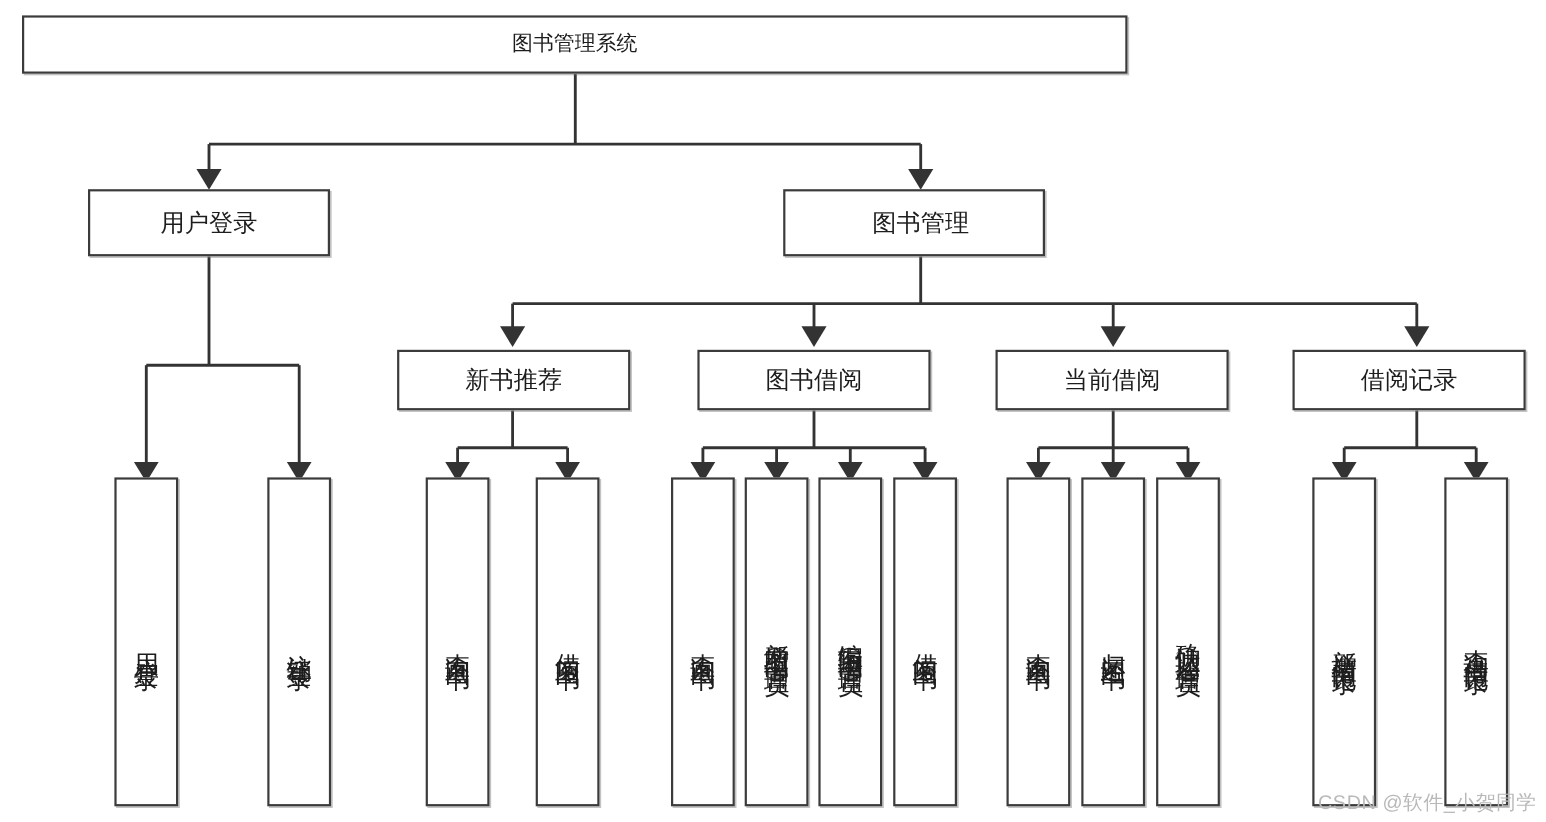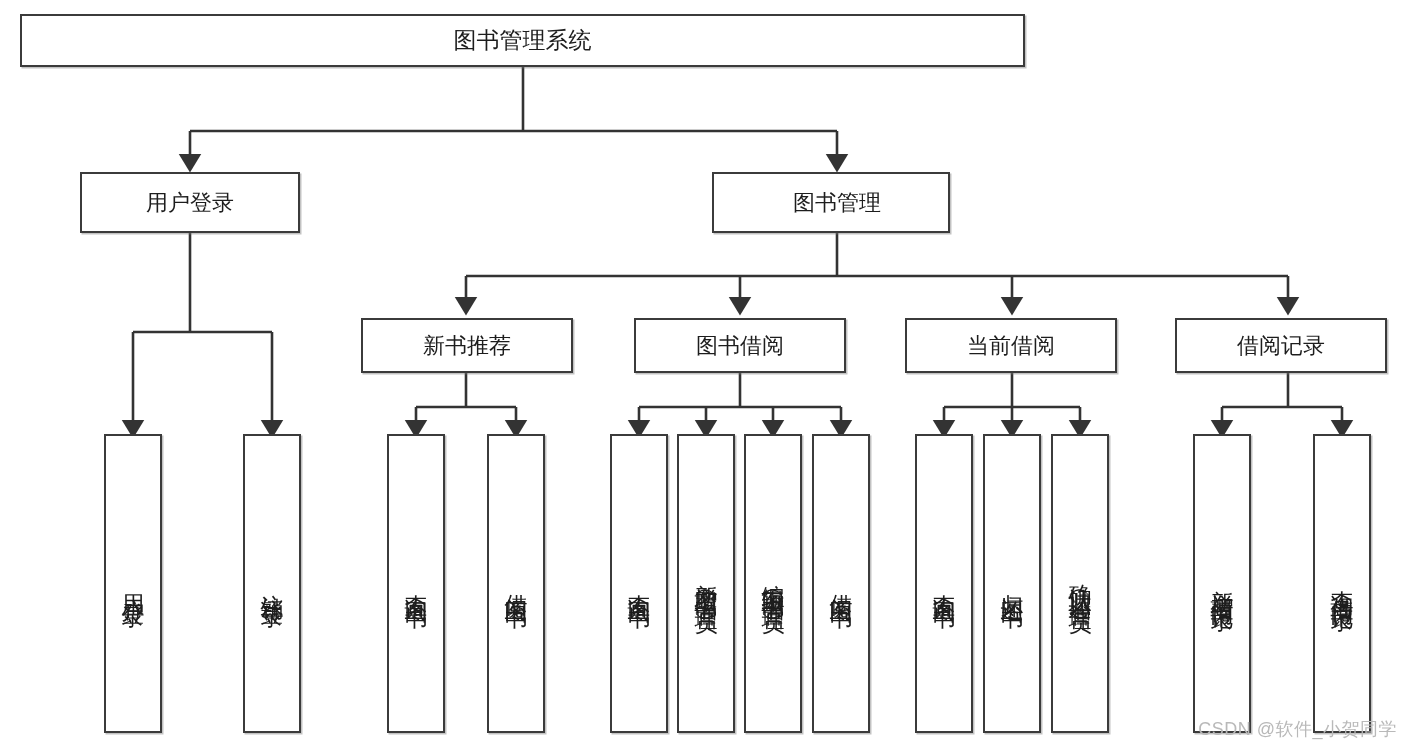--- a/index.html
+++ b/index.html
@@ -40,21 +40,21 @@
     display: block;
     text-align: center;
     line-height: 1.18;
     color: #1d1d1d;
     white-space: nowrap;
   }
   .node.horiz .node-label {
     font-size: 22px;
   }
   .node.root .node-label {
-    font-size: 23px;
+    font-size: 19px;
   }
   .node.vert {
     align-items: center;
     justify-content: center;
     padding: 4px 0;
   }
   .node.vert .node-label {
     writing-mode: vertical-rl;
     text-orientation: upright;
     font-size: 23px;

